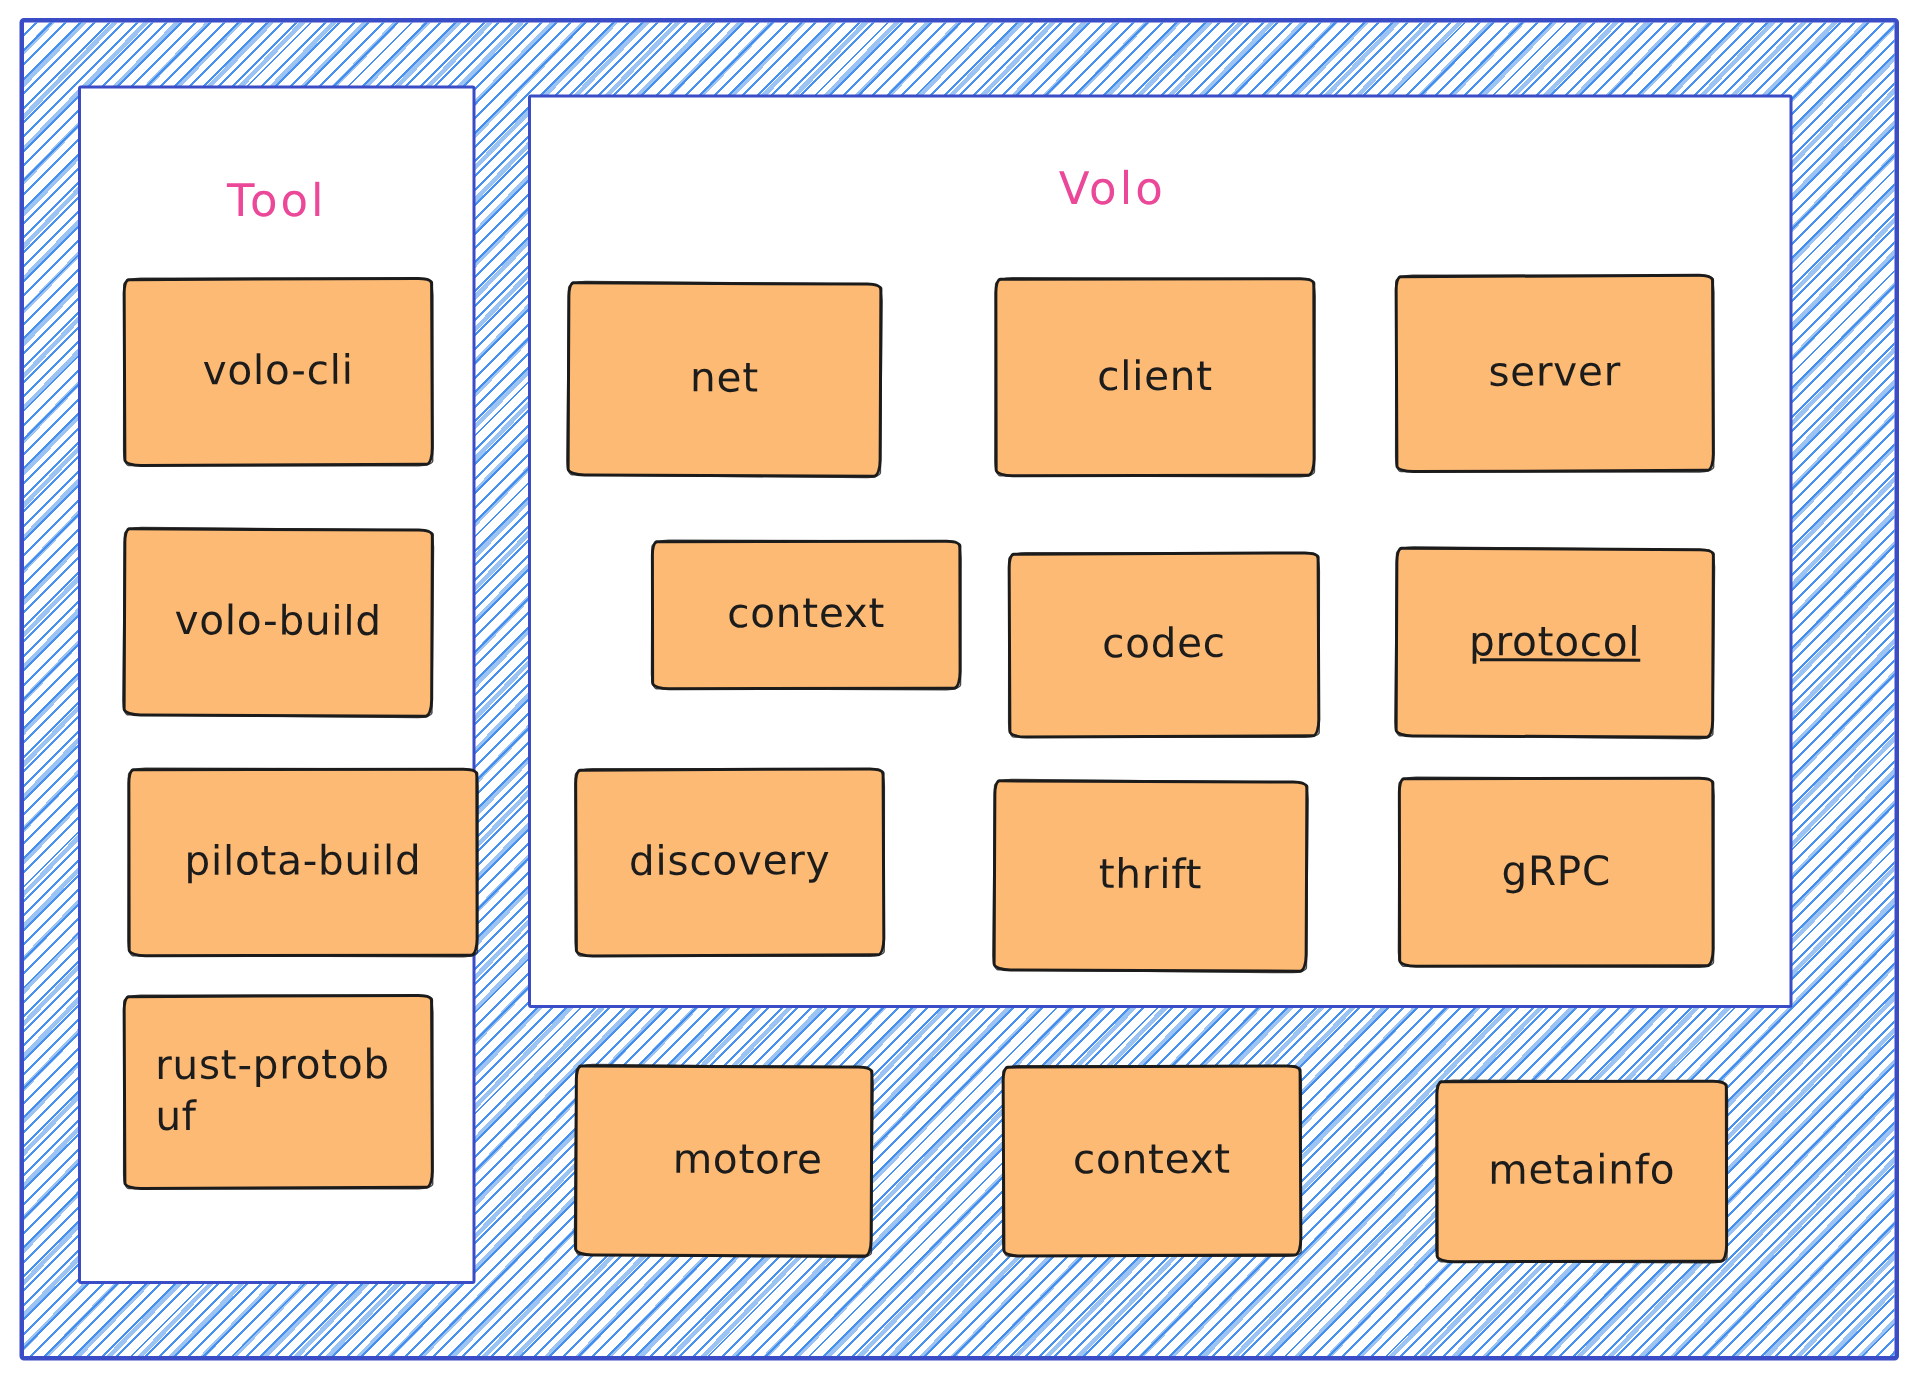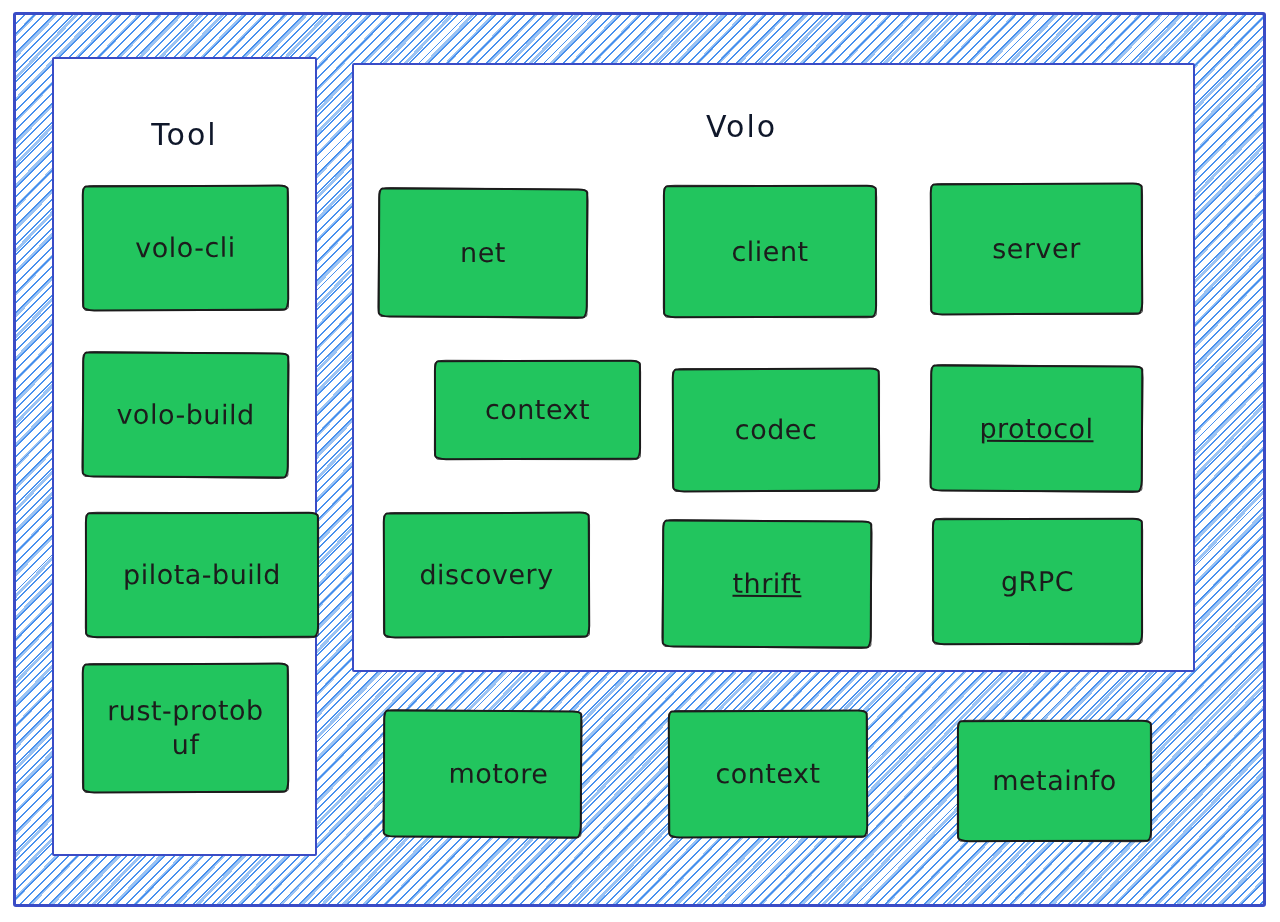--- a/index.html
+++ b/index.html
@@ -43,36 +43,36 @@
     border: 2.5px solid #3a4cc6;
     border-radius: 2px;
   }
   .panel-tool { left: 52px; top: 57px; width: 265px; height: 799px; }
   .panel-volo { left: 352px; top: 63px; width: 843px; height: 609px; }
   .panel-title {
     position: absolute;
     text-align: center;
     font-size: 30px;
     letter-spacing: 2px;
-    color: #0f172a;
+    color: #ec4899;
     line-height: 1;
   }
   .title-tool { left: 52px; top: 120px; width: 265px; }
   .title-volo { left: 352px; top: 112px; width: 779px; }
   
   .node {
     position: absolute;
     box-sizing: border-box;
-    background: #22c55e;
+    background: #fdba74;
     border: 2.6px solid #1c1c1c;
     border-radius: 4px 10px 5px 12px / 10px 4px 12px 5px;
     display: flex;
     align-items: center;
     justify-content: center;
-    text-align: center;
+    text-align: left;
   }
   .node::before {
     content: "";
     position: absolute;
     inset: -2px;
     border: 1.6px solid rgba(28,28,28,0.8);
     border-radius: 12px 5px 10px 4px / 5px 12px 4px 10px;
     transform: rotate(0.3deg);
     pointer-events: none;
   }
@@ -130,21 +130,21 @@
   <div class="node ta" style="left:672px; top:368px; width:208px; height:124px;">
     <span class="label">codec</span>
   </div>
   <div class="node tb" style="left:930px; top:365px; width:213px; height:127px;text-decoration:underline;">
     <span class="label">protocol</span>
   </div>
 
   <div class="node ta" style="left:383px; top:512px; width:207px; height:126px;">
     <span class="label">discovery</span>
   </div>
-  <div class="node tb" style="left:662px; top:520px; width:210px; height:128px;text-decoration:underline;">
+  <div class="node tb" style="left:662px; top:520px; width:210px; height:128px;">
     <span class="label">thrift</span>
   </div>
   <div class="node tc" style="left:932px; top:518px; width:211px; height:127px;">
     <span class="label">gRPC</span>
   </div>
 
   <div class="node tb" style="left:383px; top:710px; width:199px; height:128px;padding-left:32px;">
     <span class="label">motore</span>
   </div>
   <div class="node ta" style="left:668px; top:710px; width:200px; height:128px;">

